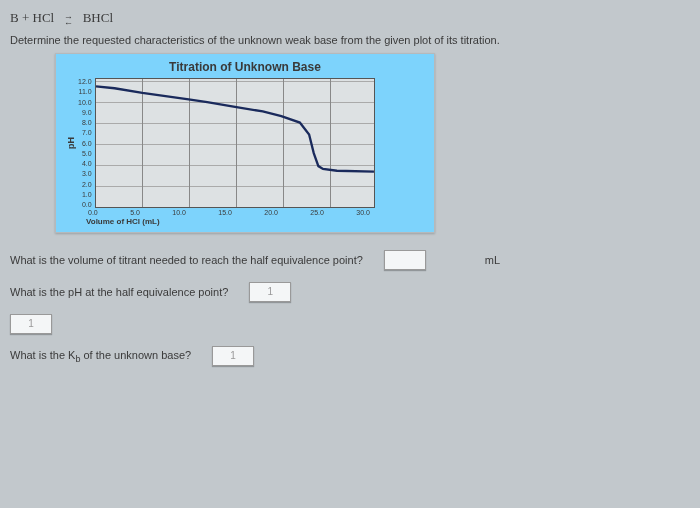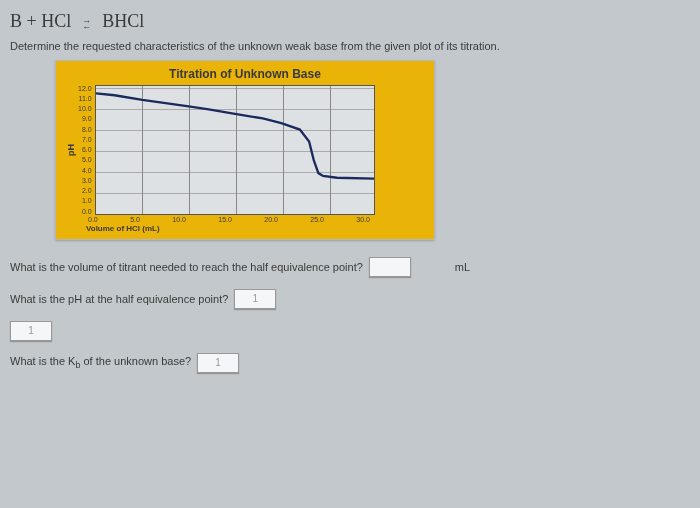--- a/index.html
+++ b/index.html
@@ -7,28 +7,28 @@
     width: 700px;
     height: 508px;
     background: #c2c8cc;
     font-family: Arial, sans-serif;
     font-size: 11px;
     color: #3a3a3a;
     padding: 6px 10px;
     overflow: hidden;
   }
   .intro p { margin-bottom: 6px; line-height: 1.3; }
-  .eq { font-family: 'Times New Roman', serif; font-size: 18px; margin: 4px 0 6px 0; }
+  .eq { font-family: 'Times New Roman', serif; font-size: 13px; margin: 4px 0 6px 0; }
   .eq .arrows { display:inline-block; position:relative; width:22px; text-align:center; font-size:9px; line-height:6px; vertical-align:middle;}
   .eq .arrows::before{content:'\2192'; display:block;}
   .eq .arrows::after{content:'\2190'; display:block;}
   .sub { vertical-align: sub; font-size: 9px; }
 
   .chart-panel {
-    background: #eab308;
+    background: #7dd3fc;
     border: 1px solid #b5b9bb;
     width: 380px;
     margin: 4px 0 17px 45px;
     padding: 6px 10px 6px 10px;
     box-shadow: 0 1px 2px rgba(0,0,0,.2);
   }
   .chart-title { font-weight: bold; font-size: 12px; text-align: center; margin-bottom: 4px; }
   .chart-area { display:flex; align-items:stretch; }
   .ylabel { writing-mode: vertical-rl; transform: rotate(180deg); font-size:9px; font-weight:bold; align-self:center; margin-right:2px;}
   .yticks { display:flex; flex-direction:column; justify-content:space-between; font-size:7px; text-align:right; padding-right:3px; height:130px;}
@@ -39,21 +39,21 @@
     border: 1px solid #555;
     background: #dde1e3;
     background-image:
       repeating-linear-gradient(to right, transparent, transparent 46px, #888 46px, #888 47px),
       repeating-linear-gradient(to top, transparent, transparent 10px, #aaa 10px, #aaa 10.5px);
   }
   .plot svg { position:absolute; inset:0; }
   .xticks { display:flex; font-size:7px; margin-left:22px; width:282px; justify-content:space-between; margin-top:1px;}
   .xlabel { font-size:8px; font-weight:bold; text-align:left; margin-left:20px; width:280px; margin-top:1px;}
 
-  .qrow { margin: 12px 0; font-size: 11px; display:flex; align-items:center; gap:6px;}
+  .qrow { margin: 12px 0; font-size: 11px; display:flex; align-items:center; gap:21px;}
   .answer-box {
     display:inline-block;
     min-width: 42px;
     height: 20px;
     background: #f4f6f7;
     border: 1px solid #999;
     box-shadow: 0 1px 1px rgba(0,0,0,.25);
     text-align:center;
     line-height:18px;
     font-size:10px;

